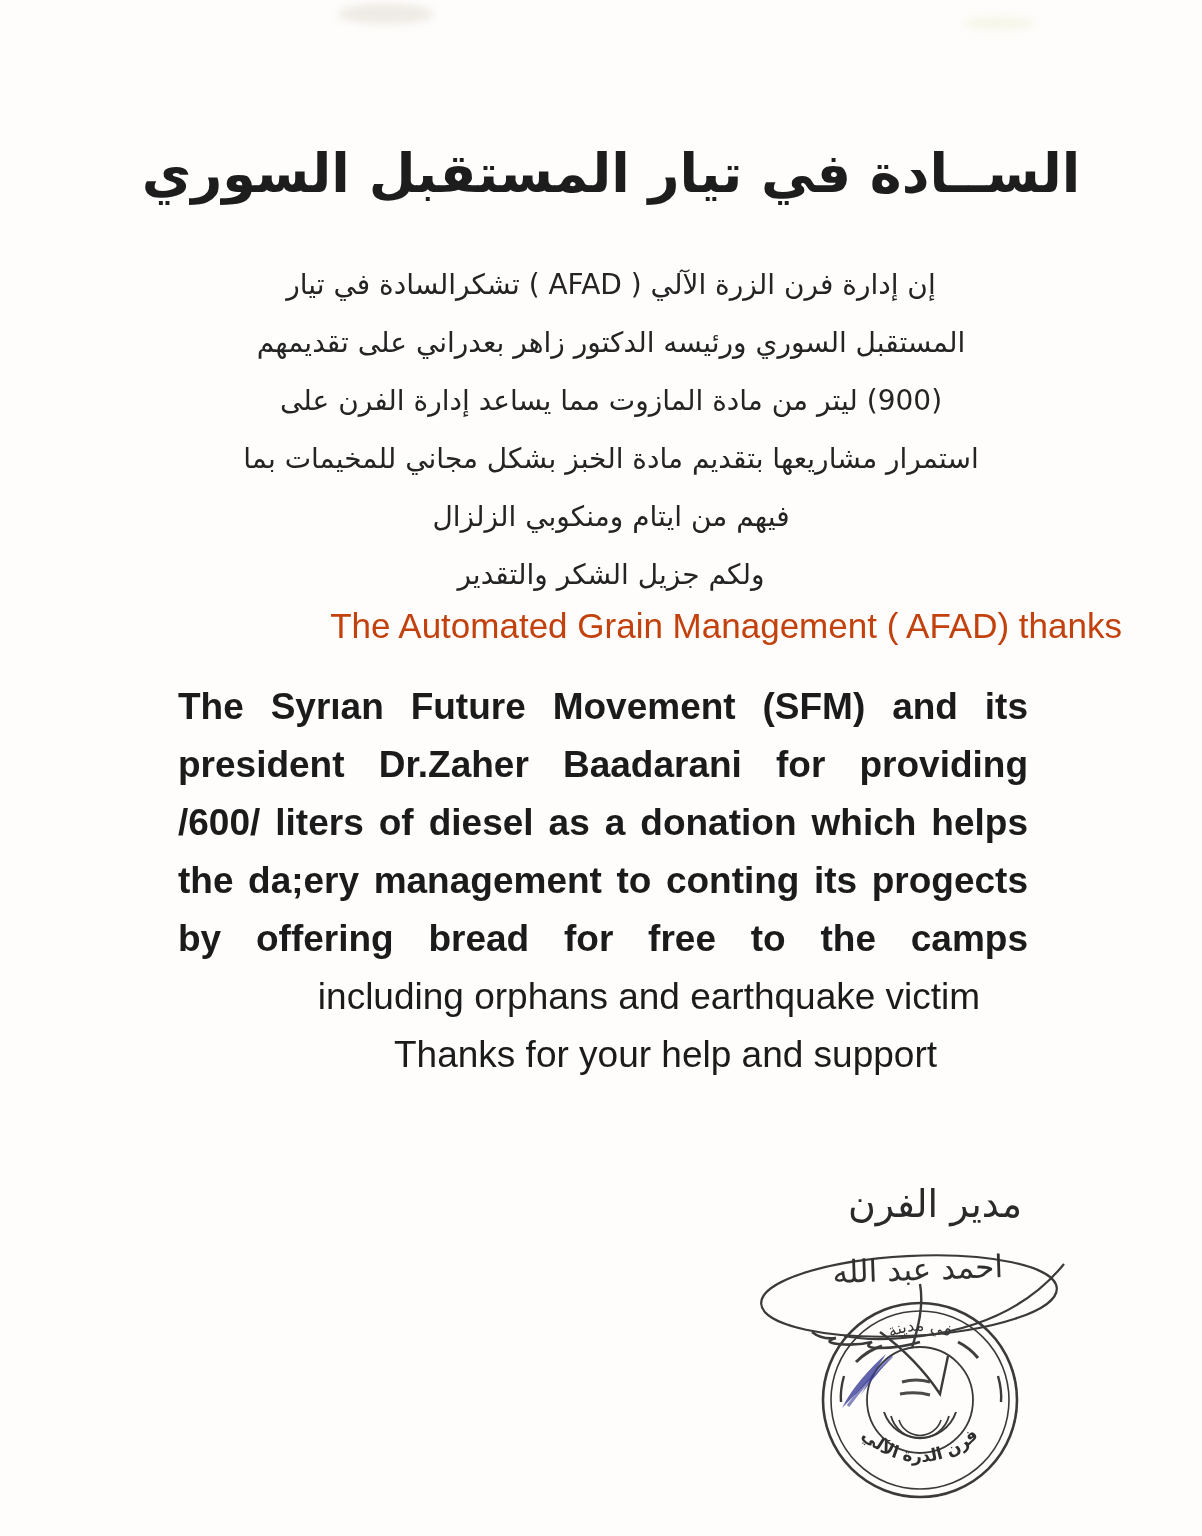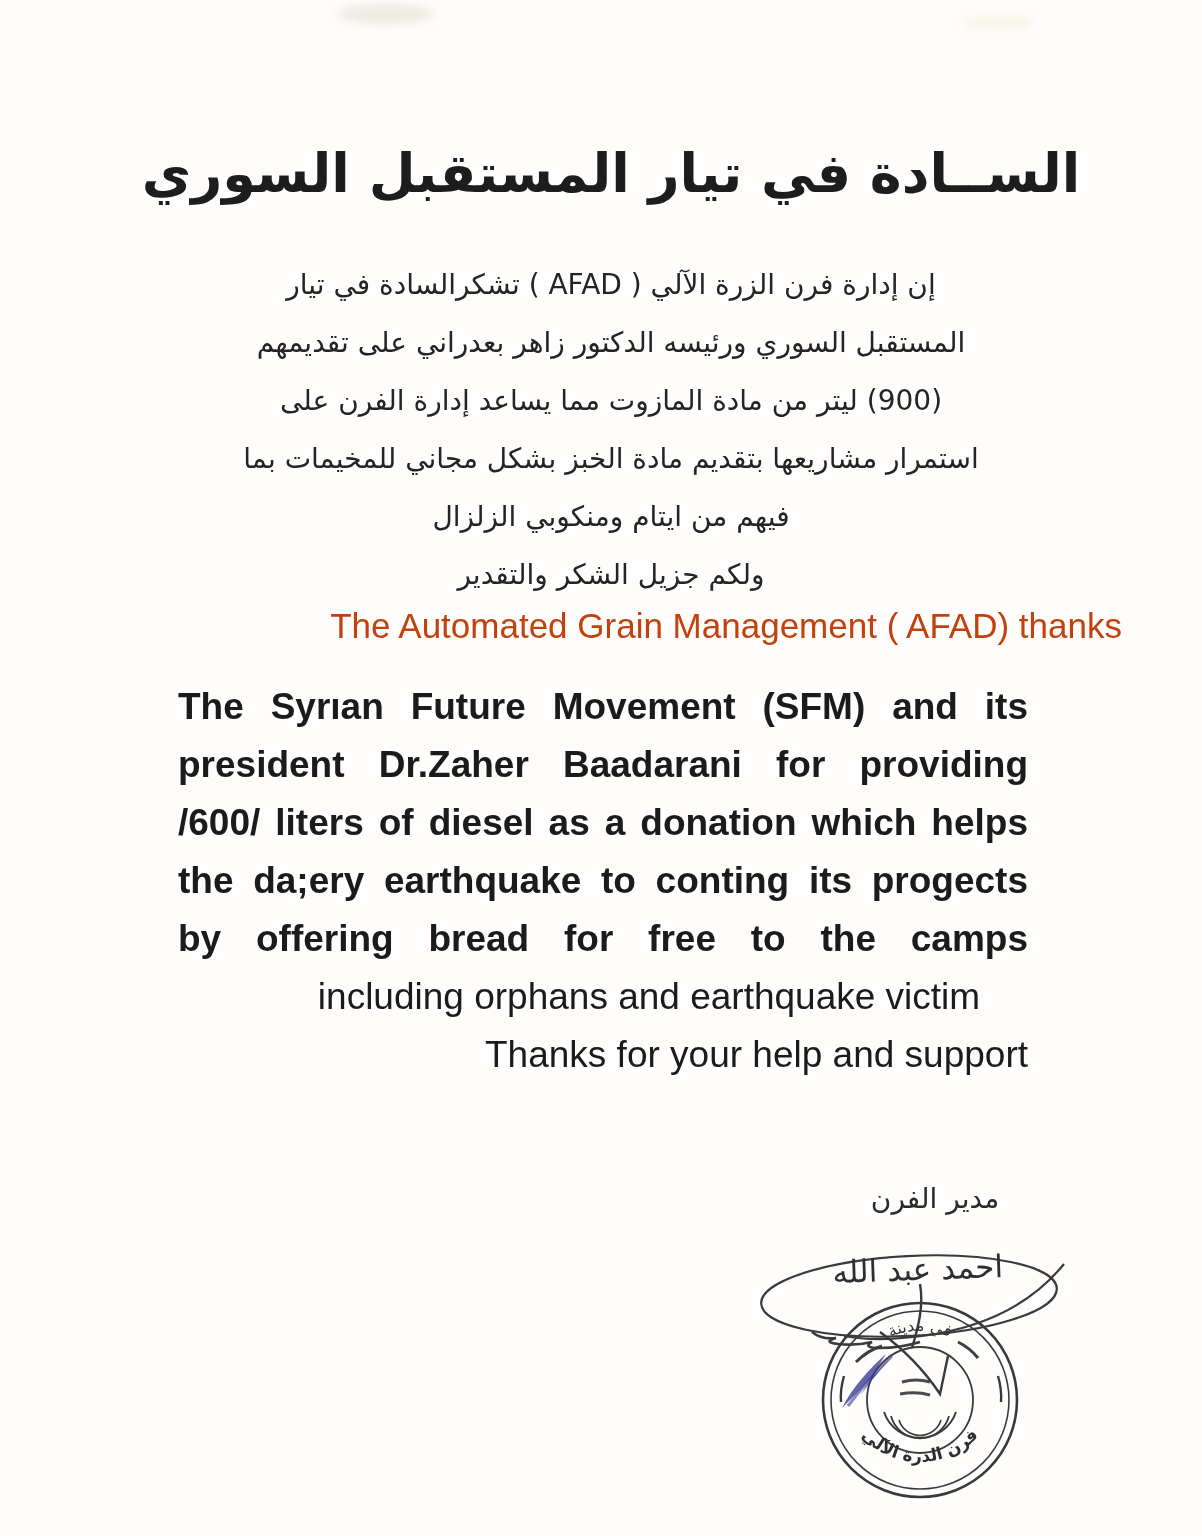--- a/index.html
+++ b/index.html
@@ -52,29 +52,29 @@
     text-align:justify;
     text-align-last:justify;
     font-weight:bold;
   }
   .en-par .cen{
     text-align:center;
     padding-left:92px;
   }
   .en-closing{
     position:absolute;left:166px;right:174px;top:1034px;
-    text-align:right;padding-left:228px;
+    text-align:left;padding-left:228px;
     font-size:37px;color:#1b1b1b;
   }
 
   
   .sig-role{
     position:absolute;left:818px;top:1182px;width:194px;
     text-align:center;
-    font-size:28px;color:#2a2a2a;
+    font-size:38px;color:#2a2a2a;
   }
   .sig-art{position:absolute;left:752px;top:1236px;width:336px;height:300px;}
   .sig-art svg{display:block;}
 </style>
 </head>
 <body>
 
 <div class="page">
 
   <div class="smudge a"></div>
@@ -90,21 +90,21 @@
     <div class="line">فيهم من ايتام ومنكوبي الزلزال</div>
     <div class="line">ولكم جزيل الشكر والتقدير</div>
   </div>
 
   <div class="en-intro">The Automated Grain Management ( AFAD) thanks</div>
 
   <div class="en-par">
     <div class="eline just">The Syrıan Future Movement (SFM) and its</div>
     <div class="eline just">president Dr.Zaher Baadarani for providing</div>
     <div class="eline just">/600/ liters of diesel as a donation which helps</div>
-    <div class="eline just">the da;ery earthquake to conting its progects</div>
+    <div class="eline just">the da;ery management to conting its progects</div>
     <div class="eline just">by offering bread for free to the camps</div>
     <div class="eline cen">including orphans and earthquake victim</div>
   </div>
 
   <div class="en-closing">Thanks for your help and support</div>
 
   <div class="ar sig-role">مدير الفرن</div>
 
   <div class="sig-art">
     <svg width="336" height="300" viewBox="0 0 336 300" xmlns="http://www.w3.org/2000/svg">

